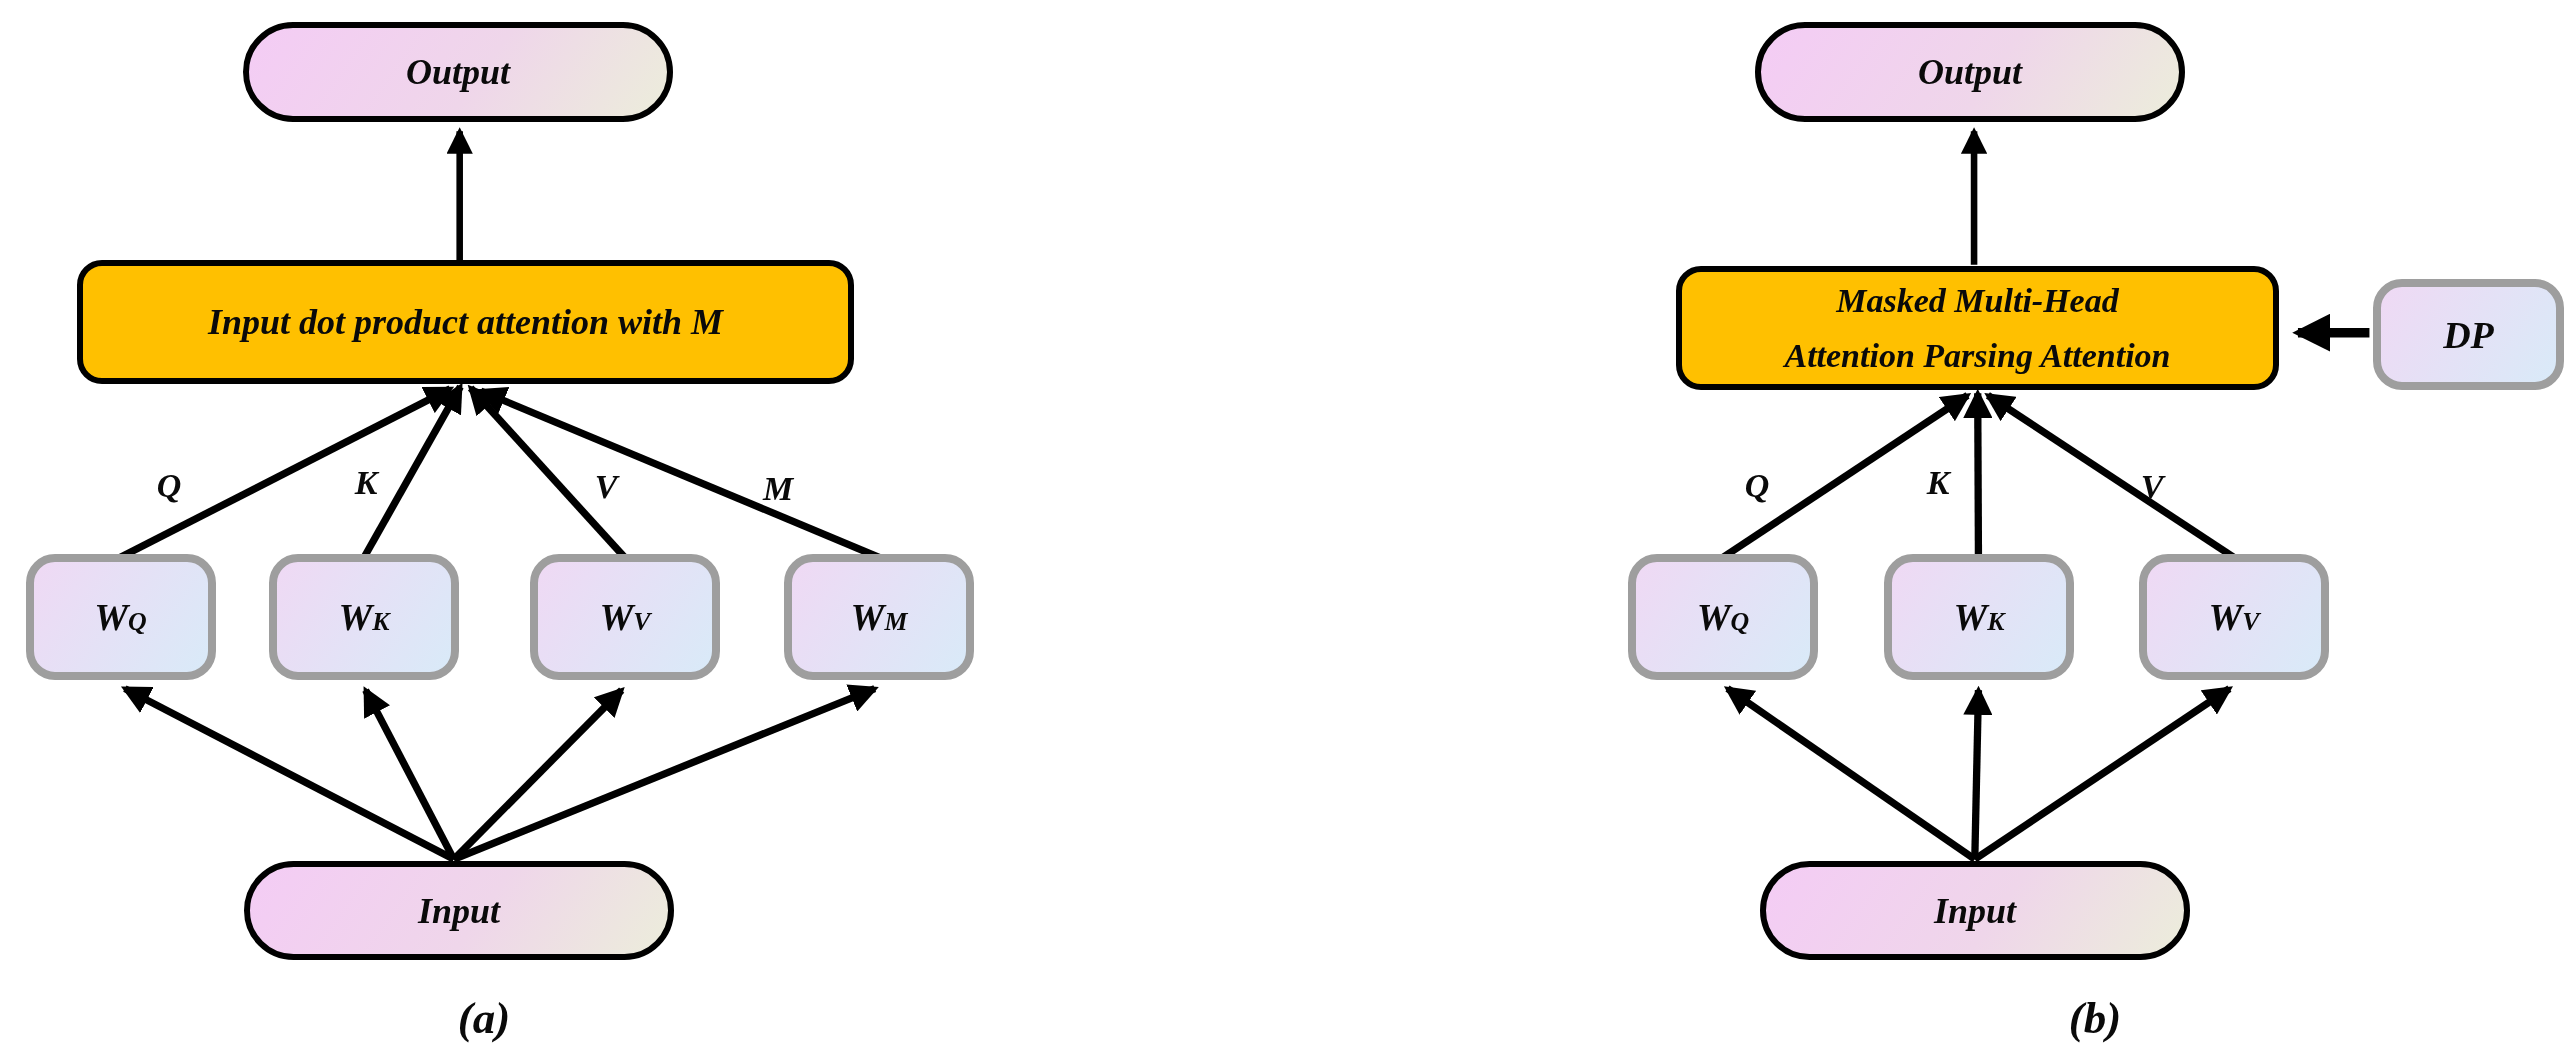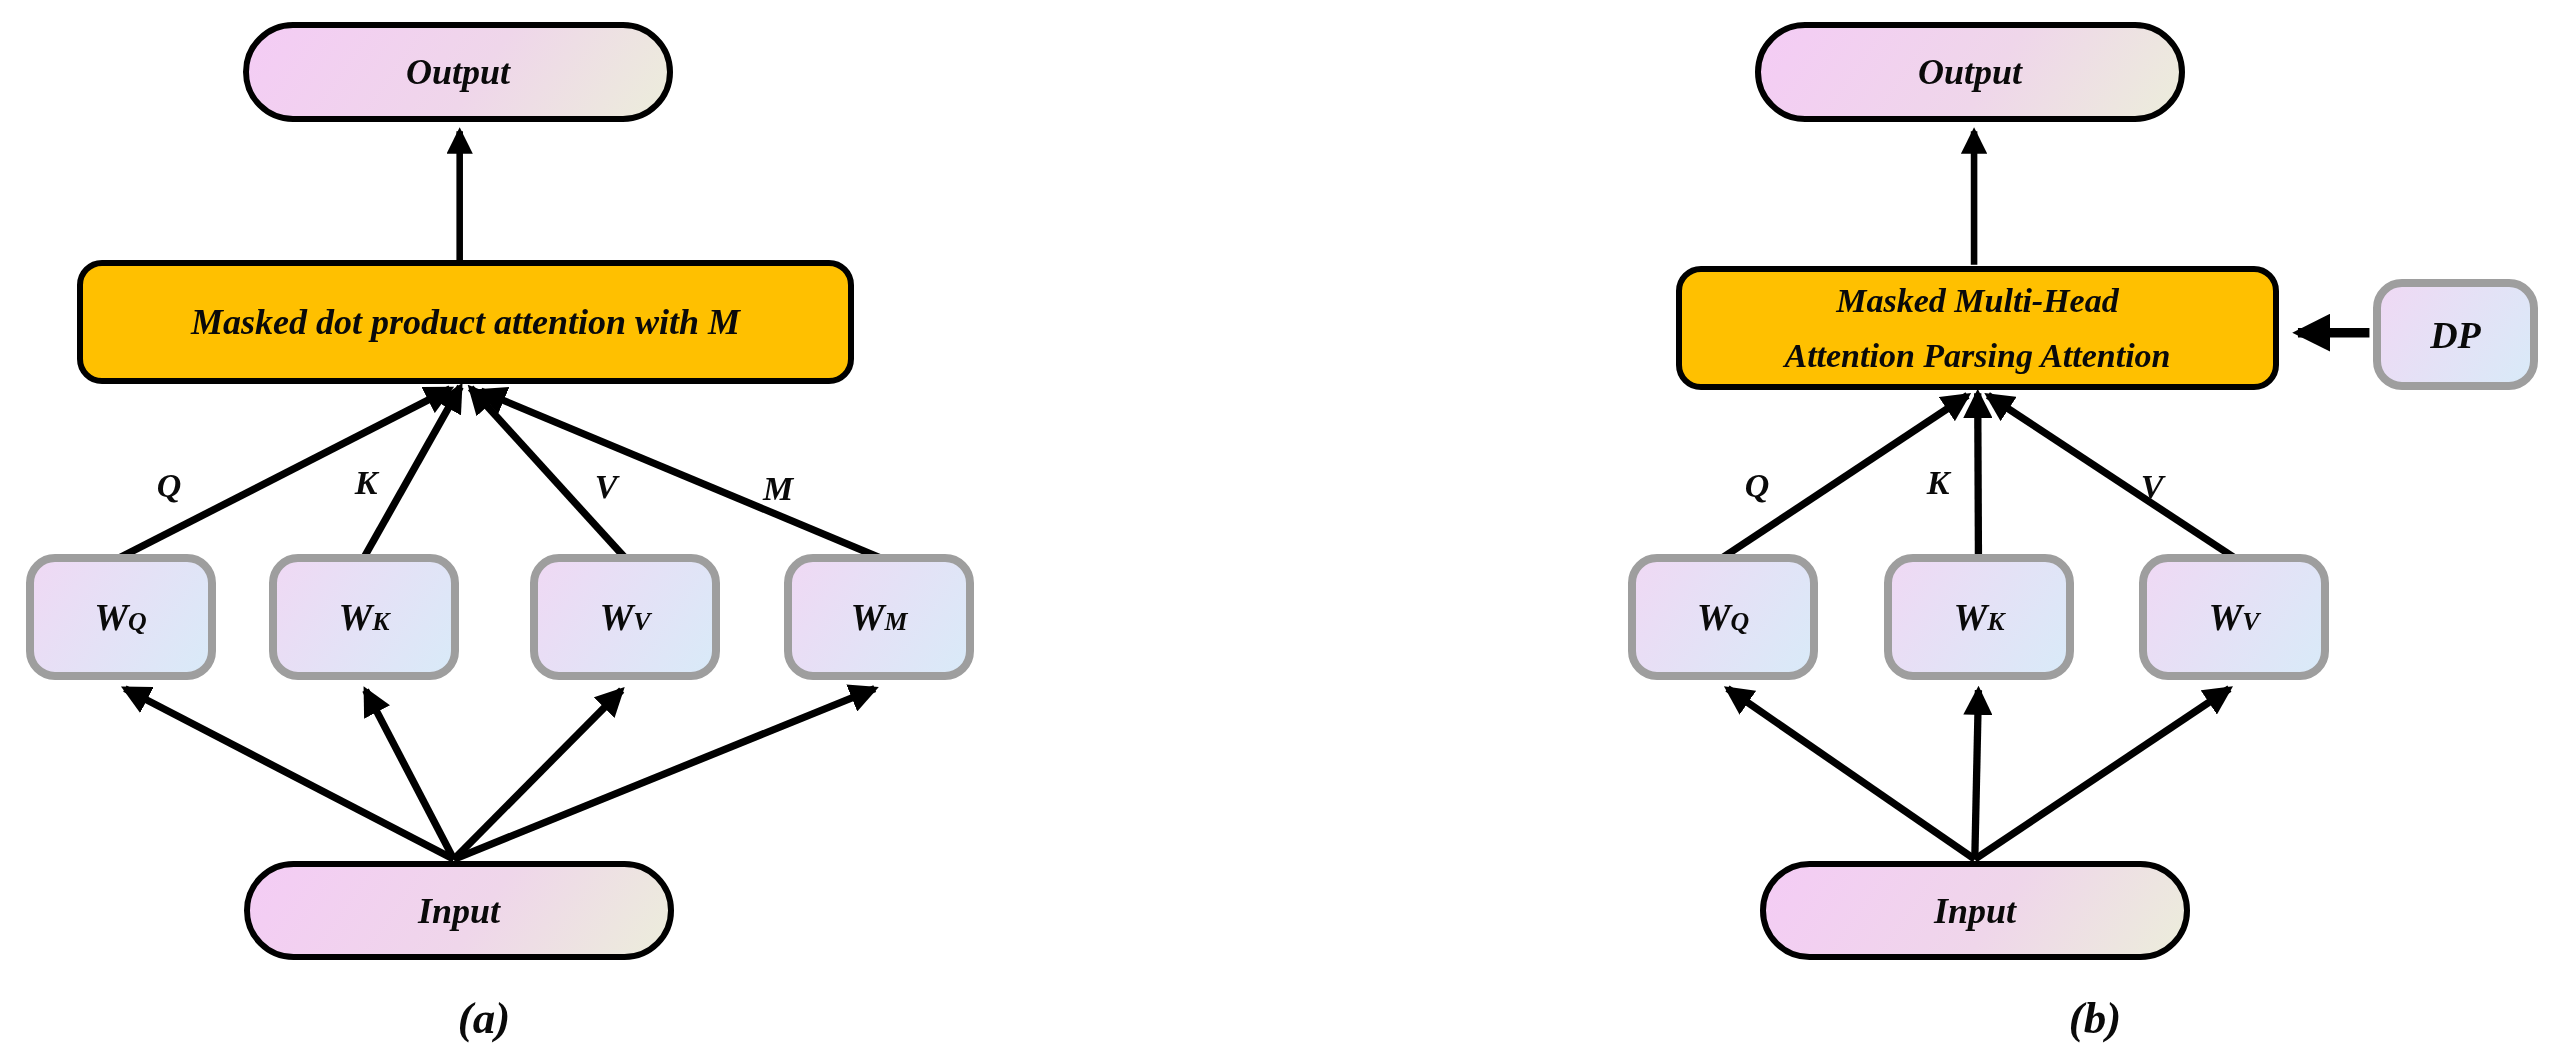--- a/index.html
+++ b/index.html
@@ -91,21 +91,21 @@
     <line x1="2707" y1="1178" x2="2712" y2="946" stroke="#000" stroke-width="10" marker-end="url(#ah)"></line>
     <line x1="2707" y1="1178" x2="3056" y2="944" stroke="#000" stroke-width="10" marker-end="url(#ah)"></line>
     <line x1="3248" y1="456" x2="3150" y2="456" stroke="#000" stroke-width="13" marker-end="url(#ah)"></line>
   </svg>
 
   <div class="node pill" style="left:243px;top:22px;width:430px;height:100px;">
     <span>Output</span>
   </div>
 
   <div class="node attn" style="left:77px;top:260px;width:777px;height:124px;">
-    <span>Masked dot product attention with M</span>
+    <span>Input dot product attention with M</span>
   </div>
 
   <div class="node wbox" style="left:25.5px;top:554px;width:190px;height:126px;">
     <span><span>W</span><span class="w-sub">Q</span></span>
   </div>
   <div class="node wbox" style="left:269px;top:554px;width:190px;height:126px;">
     <span><span>W</span><span class="w-sub">K</span></span>
   </div>
   <div class="node wbox" style="left:530px;top:554px;width:190px;height:126px;">
     <span><span>W</span><span class="w-sub">V</span></span>
@@ -127,21 +127,21 @@
 
   <div class="node pill" style="left:1755px;top:22px;width:430px;height:100px;">
     <span>Output</span>
   </div>
 
   <div class="node attn attn-multiline" style="left:1676px;top:266px;width:603px;height:124px;">
     <div>Masked Multi-Head</div>
     <div>Attention Parsing Attention</div>
   </div>
 
-  <div class="node wbox" style="left:2373px;top:279px;width:165px;height:111px;">
+  <div class="node wbox" style="left:2373px;top:279px;width:191px;height:111px;">
     <span>DP</span>
   </div>
 
   <div class="node wbox" style="left:1628px;top:554px;width:190px;height:126px;">
     <span><span>W</span><span class="w-sub">Q</span></span>
   </div>
   <div class="node wbox" style="left:1884px;top:554px;width:190px;height:126px;">
     <span><span>W</span><span class="w-sub">K</span></span>
   </div>
   <div class="node wbox" style="left:2139px;top:554px;width:190px;height:126px;">

